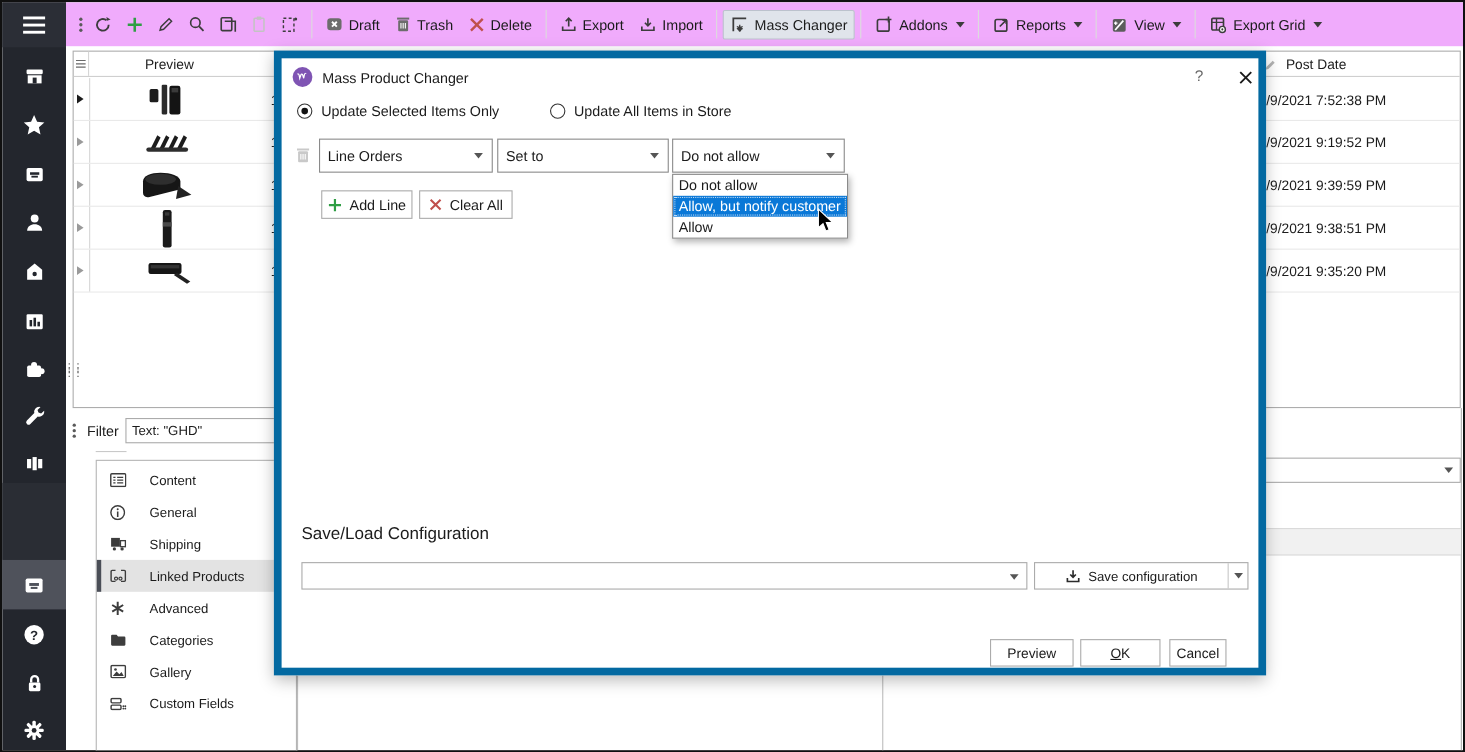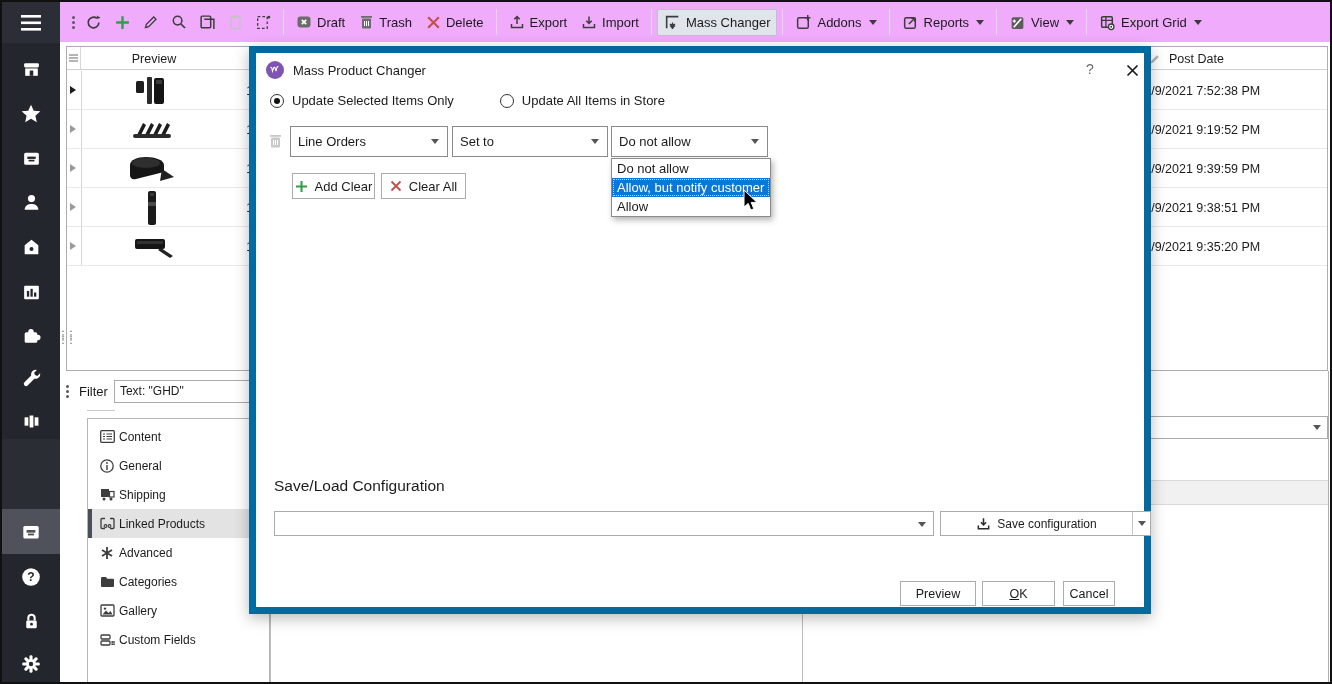--- a/index.html
+++ b/index.html
@@ -46,21 +46,21 @@
 
   
   .split-dots { position:absolute; left:56px; top:330px; width:12px; color:#555; font-size:10px; letter-spacing:-2px; line-height:5px; }
   #filter-row { position:absolute; left:64px; top:376px; height:26px; display:flex; align-items:center; gap:6px; }
   #filter-row .lbl { font-size:13px; color:#1b1b1b; }
   #filter-input { width:172px; height:23px; border:1px solid #ababab; font-size:12px; padding:0 5px; font-family:"Liberation Sans", sans-serif; color:#1b1b1b; }
   .filter-underline { position:absolute; left:85px; top:408px; width:28px; height:1px; background:#c9c9c9; }
 
   
   #tabs { position:absolute; left:85px; top:416px; width:183px; height:268px; border:1px solid #b5b5b5; background:#fff; padding-top:3px; }
-  .tab { position:relative; height:29px; display:flex; align-items:center; gap:4px; padding-left:11px; font-size:12px; color:#1b1b1b; cursor:pointer;text-align:right; }
+  .tab { position:relative; height:29px; display:flex; align-items:center; gap:21px; padding-left:11px; font-size:12px; color:#1b1b1b; cursor:pointer;text-align:right; }
   .tab.sel { background:#e3e3e3; }
   .tab.sel::before { content:""; position:absolute; left:0; top:0; bottom:0; width:4px; background:#4a4e57; }
   .tab .ti { width:16px; display:flex; justify-content:center; }
 
   
   .below-line { position:absolute; top:612px; height:70px; width:1px; background:#bdbdbd; }
 
   
   #dialog { position:absolute; left:247px; top:44px; width:902px; height:568px; background:#fff; border:7px solid #0369a1; box-shadow:0 4px 14px rgba(0,0,0,.28); font-size:13px; color:#1b1b1b; }
   .dlg-title { position:absolute; left:10px; top:8px; display:flex; align-items:center; gap:9px; }
@@ -84,21 +84,21 @@
   .opt { height:19px; line-height:19px; padding-left:5px; white-space:nowrap; cursor:pointer; }
   .opt.sel { background:#0a78d7; color:#fff; outline:1px dotted #bcd9f5; outline-offset:-2px; }
 
   .mini-btn { position:absolute; top:120px; height:26px; border:1px solid #ababab; background:#fff; display:flex; align-items:center; justify-content:center; gap:7px; font-size:13px; cursor:pointer; }
   #btn-addline { left:36px; width:83px; }
   #btn-clearall { left:125px; width:85px; }
 
   .sl-head { position:absolute; left:18px; top:424px; font-size:15.5px; color:#1c1c1c; }
   .cfg-combo { position:absolute; left:18px; top:458px; width:660px; height:25px; border:1px solid #ababab; background:#fff; cursor:pointer; }
   .cfg-combo .caret { position:absolute; right:7px; top:10px; border-top-color:#555; }
-  .save-btn { position:absolute; left:684px; top:458px; width:211px; height:25px; border:1px solid #ababab; background:#fff; display:flex; align-items:center; cursor:pointer; font-size:12px; }
+  .save-btn { position:absolute; left:684px; top:458px; width:195px; height:25px; border:1px solid #ababab; background:#fff; display:flex; align-items:center; cursor:pointer; font-size:12px; }
   .save-btn .main { flex:1; display:flex; align-items:center; justify-content:center; gap:6px; height:100%; }
   .save-btn .split { width:18px; height:100%; border-left:1px solid #c7c7c7; display:flex; align-items:center; justify-content:center; }
   .split .caret { border-top-color:#555; margin:0; }
 
   .foot-btn { position:absolute; top:528px; height:25px; border:1px solid #ababab; background:#fff; display:flex; align-items:center; justify-content:center; font-size:12.5px; cursor:pointer; }
   #btn-preview { left:644px; width:76px; }
   #btn-ok { left:726px; width:73px; }
   #btn-cancel { left:807px; width:52px; }
   .u { text-decoration:underline; }
 
@@ -614,21 +614,21 @@
     <div id="droplist">
       <div class="opt">Do not allow</div>
       <div class="opt sel">Allow, but notify customer</div>
       <div class="opt">Allow</div>
     </div>
 
     <div class="mini-btn" id="btn-addline">
       <svg width="13" height="13" viewBox="0 0 13 13">
           <path d="M6.5 1v11M1 6.5h11" stroke="#2f9e44" stroke-width="2"></path>
         </svg>
-      <span>Add Clear</span>
+      <span>Add Line</span>
     </div>
     <div class="mini-btn" id="btn-clearall">
       <svg width="12" height="12" viewBox="0 0 12 12">
           <path d="M1.5 1.5l9 9M10.5 1.5l-9 9" stroke="#c0504d" stroke-width="1.9"></path>
         </svg>
       <span>Clear All</span>
     </div>
 
     <div class="sl-head">Save/Load Configuration</div>
     <div class="cfg-combo">

